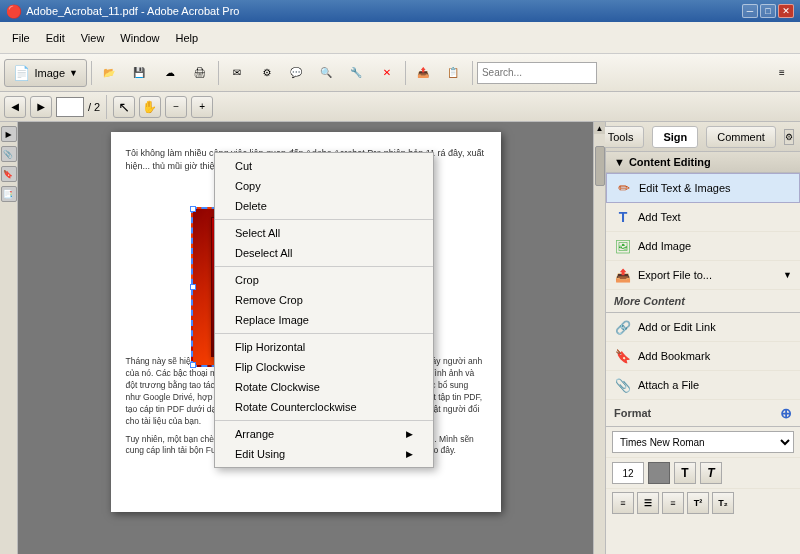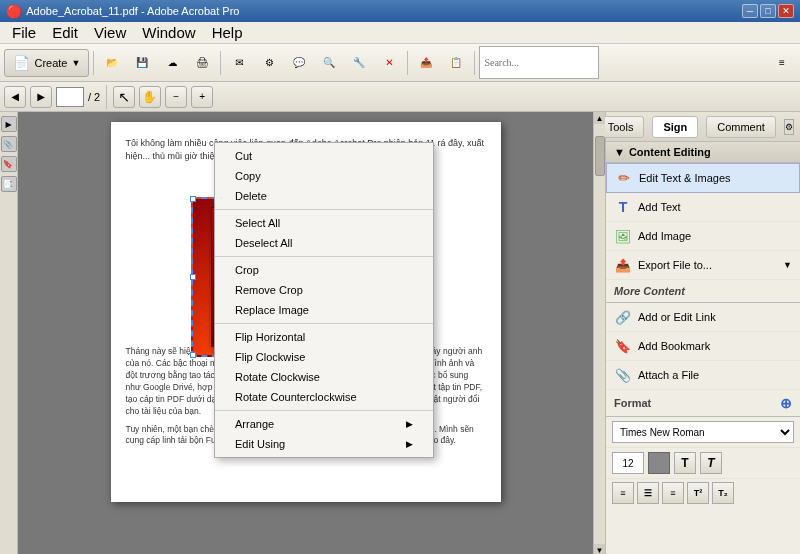--- a/index.html
+++ b/index.html
@@ -24,26 +24,26 @@
       border-radius: 2px;
       display: flex; align-items: center; justify-content: center;
       font-size: 9px; color: white; cursor: pointer;
       background: rgba(255,255,255,0.15);
     }
     .title-btn.close { background: #c0392b; }
 
     
     .menu-bar {
       background: #f0ede4;
-      height: 22px;
+      height: 32px;
       display: flex;
       align-items: center;
       padding: 0 4px;
       border-bottom: 1px solid #ccc;
-      font-size: 15px;
+      font-size: 11px;
     }
     .menu-item {
       padding: 2px 8px;
       cursor: pointer;
       color: #000;
     }
 
     
     .toolbar {
       background: linear-gradient(to bottom, #f8f6f0, #e8e4d8);
@@ -364,41 +364,41 @@
   <span class="menu-item">File</span>
   <span class="menu-item">Edit</span>
   <span class="menu-item">View</span>
   <span class="menu-item">Window</span>
   <span class="menu-item">Help</span>
 </div>
 
 <div class="toolbar">
   <div class="create-btn">
     <span style="font-size:14px;">📄</span>
-    <span>Create</span>
+    <span>Image</span>
     <span style="font-size:9px;">▼</span>
   </div>
   <div class="toolbar-sep"></div>
   <div class="toolbar-btn">📂</div>
   <div class="toolbar-btn">💾</div>
   <div class="toolbar-btn">☁</div>
   <div class="toolbar-btn">🖨</div>
   <div class="toolbar-sep"></div>
   <div class="toolbar-btn">✉</div>
   <div class="toolbar-btn">⚙</div>
   <div class="toolbar-btn">💬</div>
   <div class="toolbar-btn">🔍</div>
   <div class="toolbar-btn">🔧</div>
   <div class="toolbar-btn" style="color:red;">✕</div>
   <div class="toolbar-sep"></div>
   <div class="toolbar-btn">📤</div>
   <div class="toolbar-btn">📋</div>
   <div class="toolbar-sep"></div>
   <div style="flex:1;">
-    <input type="text" style="width: 120px; height: 33px; border: 1px solid rgb(170, 170, 170); font-size: 10px; padding: 2px 4px; font-family: Liberation Serif, serif;" placeholder="Search...">
+    <input type="text" style="width: 120px; height: 22px; border: 1px solid rgb(170, 170, 170); font-size: 10px; padding: 2px 4px;" placeholder="Search...">
   </div>
   <div class="toolbar-btn">≡</div>
 </div>
 
 <div class="nav-bar">
   <div class="nav-btn">◀</div>
   <div class="nav-btn">▶</div>
   <input class="page-input" type="text" style="">
   <span style="font-size:11px;">/ 2</span>
   <div class="toolbar-sep"></div>

